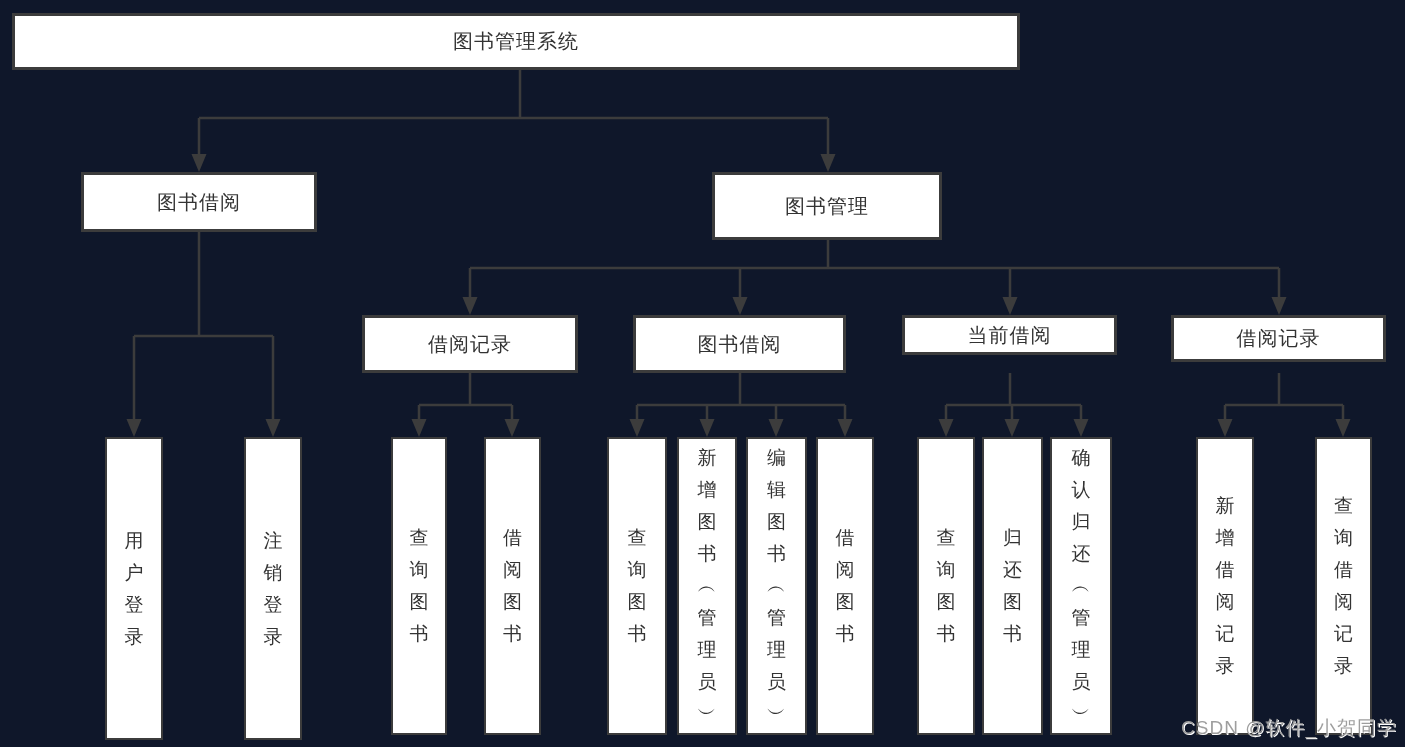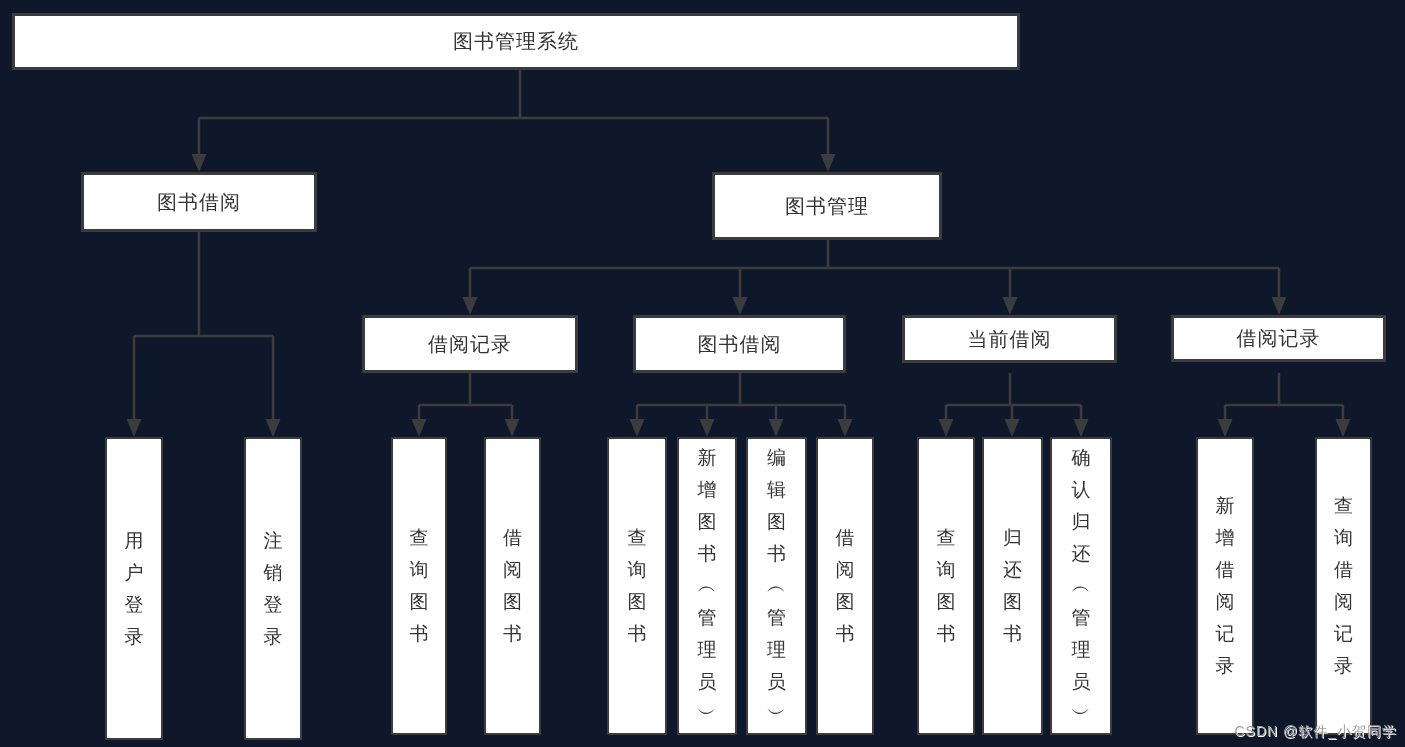--- a/index.html
+++ b/index.html
@@ -23,21 +23,21 @@
   .box.leaf{border-width:2px;}
   .box.h span{font-size:20px;letter-spacing:1px;}
   .vtext{
     display:flex;flex-direction:column;align-items:center;justify-content:center;
     width:100%;height:100%;
     font-size:19px;color:#333333;
   }
   .vtext div{height:32px;line-height:32px;text-align:center;}
   .watermark{
     position:absolute;right:8px;bottom:6px;
-    font-size:14px;color:#9e9e9e;
+    font-size:19px;color:#9e9e9e;
     text-shadow:1px 1px 0 #ffffff;
     z-index:3;
     letter-spacing:1px;
   }
 </style>
 </head>
 <body>
 
 <div class="canvas">
 
@@ -91,21 +91,21 @@
   <div class="box h" style="left:712px;top:172px;width:230px;height:68px">
     <span>图书管理</span>
   </div>
 
   <div class="box h" style="left:362px;top:315px;width:216px;height:58px">
     <span>借阅记录</span>
   </div>
   <div class="box h" style="left:633px;top:315px;width:213px;height:58px">
     <span>图书借阅</span>
   </div>
-  <div class="box h" style="left:902px;top:315px;width:215px;height:48px">
+  <div class="box h" style="left:902px;top:315px;width:215px;height:40px">
     <span>当前借阅</span>
   </div>
   <div class="box h" style="left:1171px;top:315px;width:215px;height:47px">
     <span>借阅记录</span>
   </div>
 
   <div class="box leaf" style="left:105px;top:437px;width:58px;height:303px">
     <span class="vtext">
         <div>用</div>
         <div>户</div>

